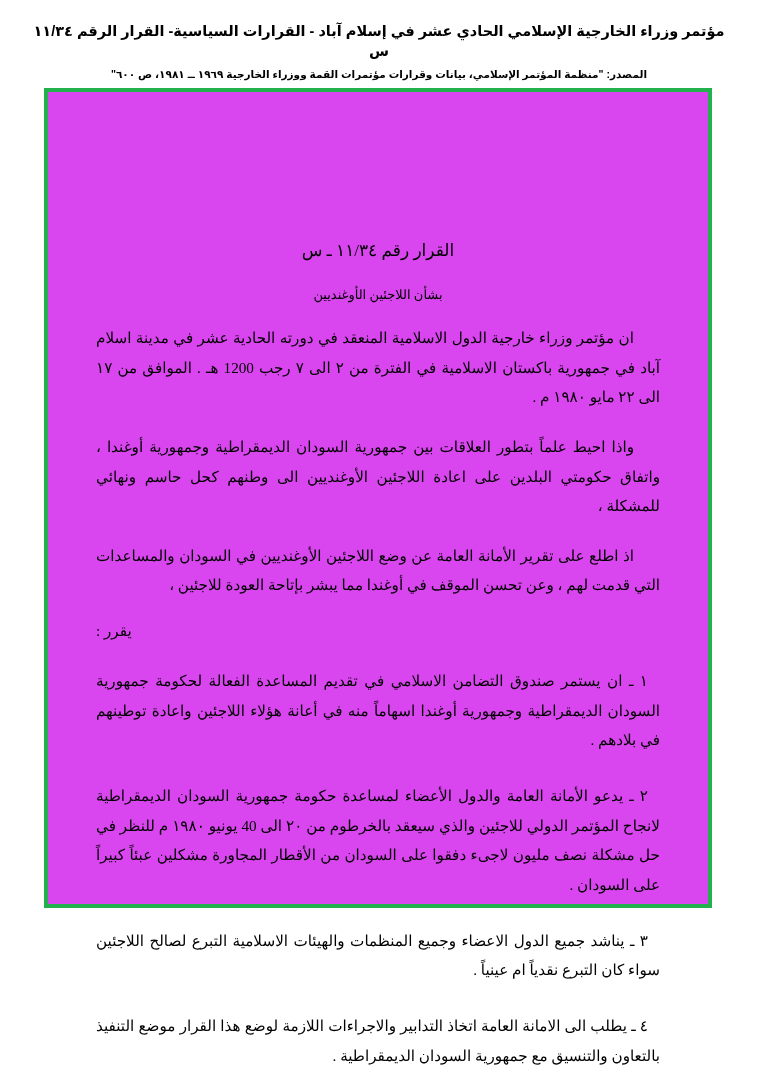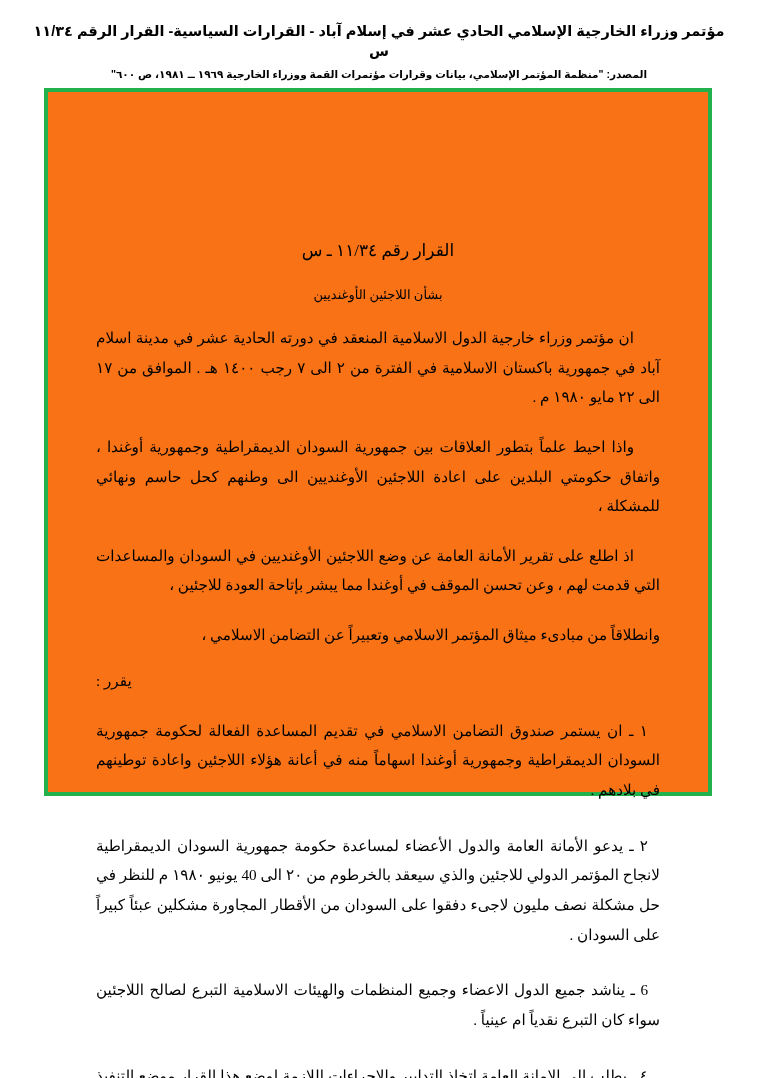--- a/index.html
+++ b/index.html
@@ -39,24 +39,24 @@
     font-size: 10.5px;
     line-height: 1.4;
     margin-top: 6px;
     direction: rtl;
   }
   .frame {
     position: absolute;
     left: 44px;
     top: 88px;
     width: 668px;
-    height: 708px;
+    height: 820px;
     border: 4px solid #22b14c;
     box-sizing: border-box;
-    background: #f97316;
+    background: #d946ef;
   }
   .frame-inner {
     position: absolute;
     left: 0; top: 0; right: 0; bottom: 0;
     padding: 20px 34px;
     box-sizing: border-box;
   }
   .doc-title {
     text-align: center;
     font-size: 17px;
@@ -113,28 +113,27 @@
     <div class="header-title">مؤتمر وزراء الخارجية الإسلامي الحادي عشر في إسلام آباد - القرارات السياسية- القرار الرقم ١١/٣٤ س</div>
     <div class="header-source">المصدر: "منظمة المؤتمر الإسلامي، بيانات وقرارات مؤتمرات القمة ووزراء الخارجية ١٩٦٩ ــ ١٩٨١، ص ٦٠٠"</div>
   </div>
 
   <div class="frame">
     <div class="frame-inner">
 
       <div class="doc-title">القرار رقم ١١/٣٤ ـ س</div>
       <div class="doc-subject">بشأن   اللاجئين   الأوغنديين</div>
 
-      <div class="para first-indent">ان مؤتمر وزراء خارجية الدول الاسلامية المنعقد في دورته الحادية عشر في مدينة اسلام آباد في جمهورية باكستان الاسلامية في الفترة من ٢ الى ٧ رجب ١٤٠٠ هـ .  الموافق من ١٧ الى ٢٢ مايو ١٩٨٠ م .</div>
+      <div class="para first-indent">ان مؤتمر وزراء خارجية الدول الاسلامية المنعقد في دورته الحادية عشر في مدينة اسلام آباد في جمهورية باكستان الاسلامية في الفترة من ٢ الى ٧ رجب 1200 هـ .  الموافق من ١٧ الى ٢٢ مايو ١٩٨٠ م .</div>
       <div class="para first-indent">واذا احيط علماً بتطور العلاقات بين جمهورية السودان الديمقراطية وجمهورية أوغندا ، واتفاق حكومتي البلدين على اعادة اللاجئين الأوغنديين الى وطنهم كحل حاسم ونهائي للمشكلة ،</div>
       <div class="para first-indent">اذ اطلع على تقرير الأمانة العامة عن وضع اللاجئين الأوغنديين في السودان والمساعدات التي قدمت لهم ، وعن تحسن الموقف في أوغندا مما يبشر بإتاحة العودة للاجئين ،</div>
-      <div class="anchored-para">وانطلاقاً من مبادىء ميثاق المؤتمر الاسلامي وتعبيراً عن التضامن الاسلامي ،</div>
 
       <div class="qarrir">يقرر :</div>
 
       <div class="item">١ ـ ان يستمر صندوق التضامن الاسلامي في تقديم المساعدة الفعالة لحكومة جمهورية السودان الديمقراطية وجمهورية أوغندا اسهاماً منه في أعانة هؤلاء اللاجئين واعادة توطينهم في بلادهم .</div>
       <div class="item">٢ ـ يدعو الأمانة العامة والدول الأعضاء لمساعدة حكومة جمهورية السودان الديمقراطية لانجاح المؤتمر الدولي للاجئين والذي سيعقد بالخرطوم من ٢٠ الى 40 يونيو ١٩٨٠ م للنظر في حل مشكلة نصف مليون لاجىء دفقوا على السودان من الأقطار المجاورة مشكلين عبئاً كبيراً على السودان .</div>
-      <div class="item">6 ـ يناشد جميع الدول الاعضاء وجميع المنظمات والهيئات الاسلامية التبرع لصالح اللاجئين سواء كان التبرع نقدياً ام عينياً .</div>
+      <div class="item">٣ ـ يناشد جميع الدول الاعضاء وجميع المنظمات والهيئات الاسلامية التبرع لصالح اللاجئين سواء كان التبرع نقدياً ام عينياً .</div>
       <div class="item">٤ ـ يطلب الى الامانة العامة اتخاذ التدابير والاجراءات اللازمة لوضع هذا القرار موضع التنفيذ بالتعاون والتنسيق مع جمهورية السودان الديمقراطية .</div>
 
     </div>
   </div>
 
 </div>
 
 </body></html>

